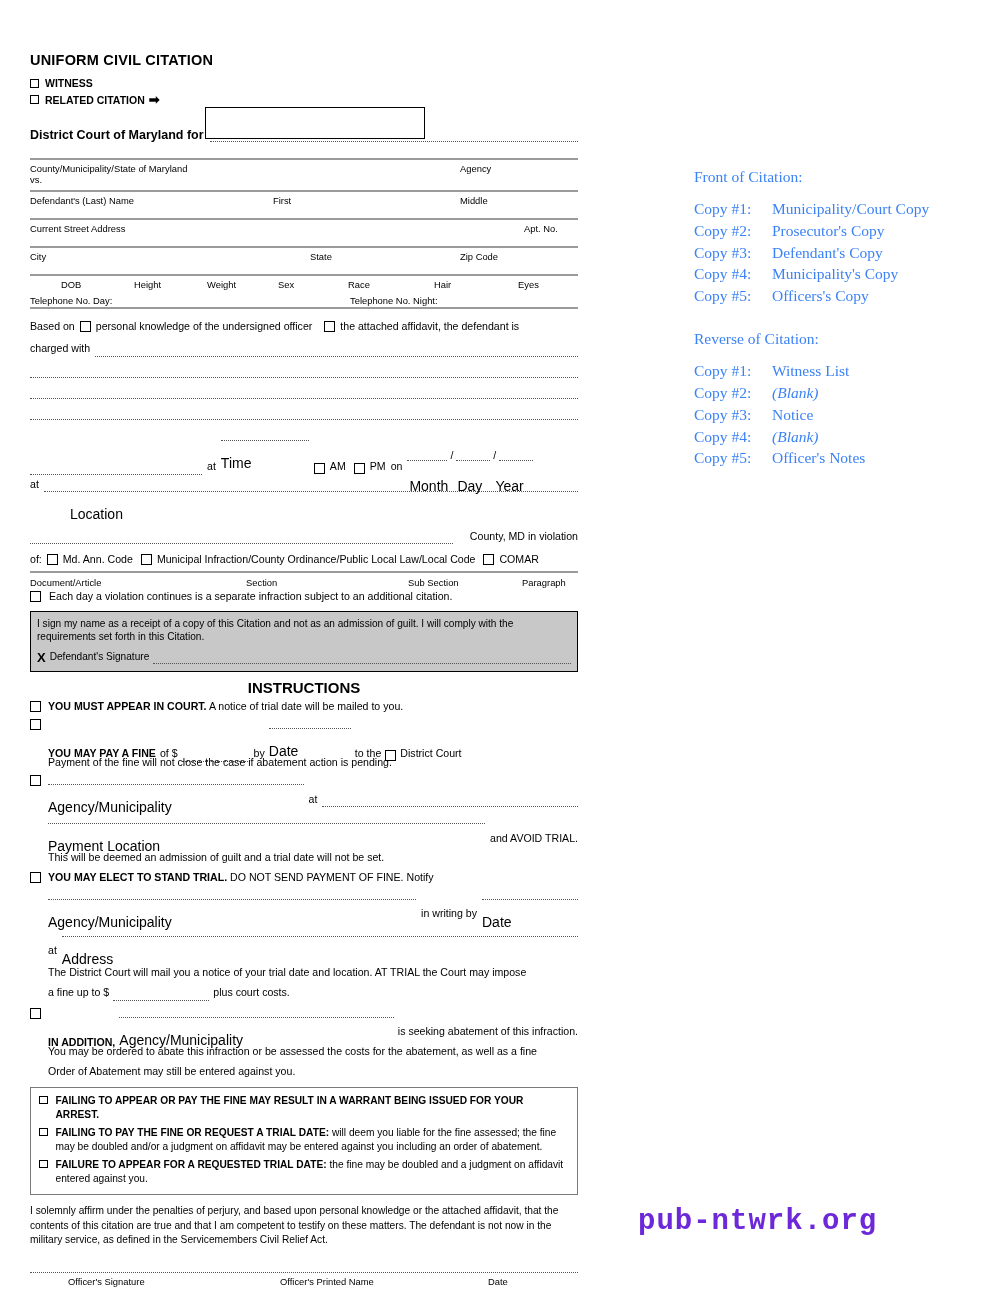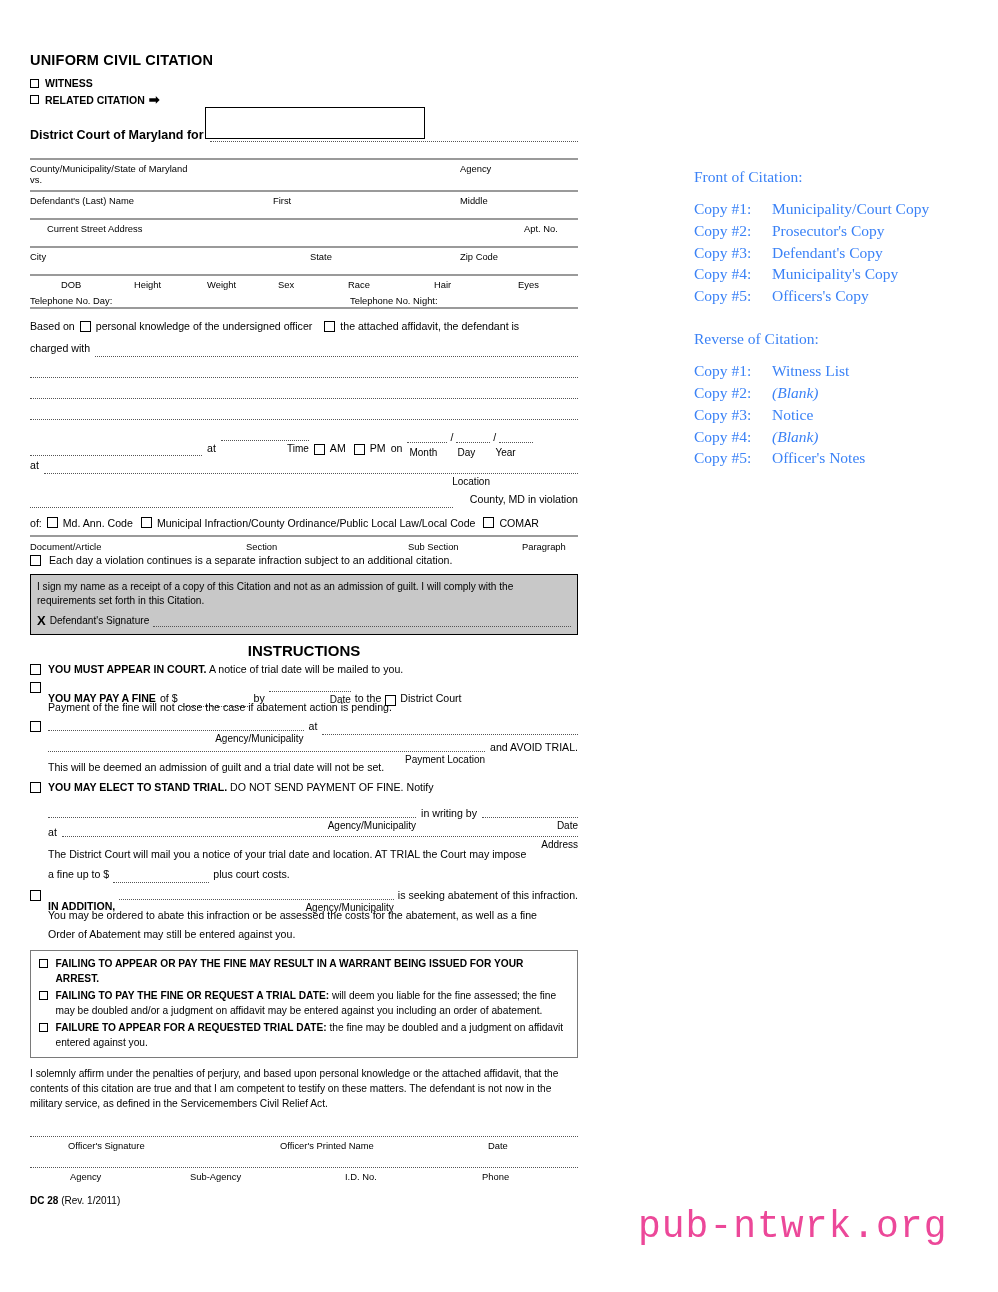--- a/index.html
+++ b/index.html
@@ -29,21 +29,21 @@
   .ident{margin-top:16px;}
   .frow{position:relative;height:26px;font-size:9.4px;}
   .frow span{position:absolute;top:3px;white-space:nowrap;}
   .frow.tall{height:30px;}
 
   .body-txt{font-size:10.6px;line-height:1.55;}
   .ln{display:inline-block;border-bottom:1.3px dotted #555;height:11px;vertical-align:-2px;}
   .fullline{border-bottom:1.3px dotted #555;height:13px;margin-top:7px;}
 
   .flexline{display:flex;align-items:flex-end;gap:4px;}
-  .cap{font-size:10px;text-align:right;}
+  .cap{font-size:14px;text-align:left;margin-top:12px;}
 
   
   .sigbox{border:1.6px solid #000;background:#c8c8c8;padding:5px 6px 7px 6px;margin-top:6px;font-size:10.1px;line-height:1.35;}
   .sigbox .xrow{display:flex;align-items:flex-end;gap:4px;margin-top:6px;}
   .xmark{font-size:13px;font-weight:bold;line-height:1;}
 
   .instr-h{text-align:center;font-size:15px;font-weight:bold;margin:7px 0 3px 0;}
 
   .ibullet{display:flex;gap:7px;align-items:flex-start;font-size:10.6px;line-height:1.5;margin-top:2px;}
   .ibullet .cb{margin-top:2px;}
@@ -64,21 +64,21 @@
   
   .copies{position:absolute;left:694px;top:168px;width:290px;
           font-family:"Liberation Serif",serif;font-size:15.5px;color:#3b82f6;}
   .copies .hd{margin-bottom:13px;}
   .crow{display:flex;margin-bottom:2px;line-height:1.28;}
   .crow .k{width:78px;flex:none;}
   .gap{height:22px;}
   i{font-style:italic;}
 
   .watermark{position:absolute;left:638px;top:1205px;font-family:"Liberation Mono",monospace;
-             font-size:38px;color:#ec4899;letter-spacing:1px;white-space:nowrap;}
+             font-size:29px;color:#6d28d9;letter-spacing:1px;white-space:nowrap;font-weight:bold;}
 </style>
 </head>
 <body>
 
 <div class="page">
 
   <div class="form">
 
     <div class="title">UNIFORM CIVIL CITATION</div>
 
@@ -108,21 +108,21 @@
         <span style="left:430px;">Agency</span>
       </div>
       <div class="rule"></div>
       <div class="frow">
         <span style="left:0;">Defendant's (Last) Name</span>
         <span style="left:243px;">First</span>
         <span style="left:430px;">Middle</span>
       </div>
       <div class="rule"></div>
       <div class="frow">
-        <span style="left:17px;">Current Street Address</span>
+        <span style="left:0;">Current Street Address</span>
         <span style="left:494px;">Apt. No.</span>
       </div>
       <div class="rule"></div>
       <div class="frow">
         <span style="left:0;">City</span>
         <span style="left:280px;">State</span>
         <span style="left:430px;">Zip Code</span>
       </div>
       <div class="rule"></div>
       <div class="frow" style="height:16px;">

